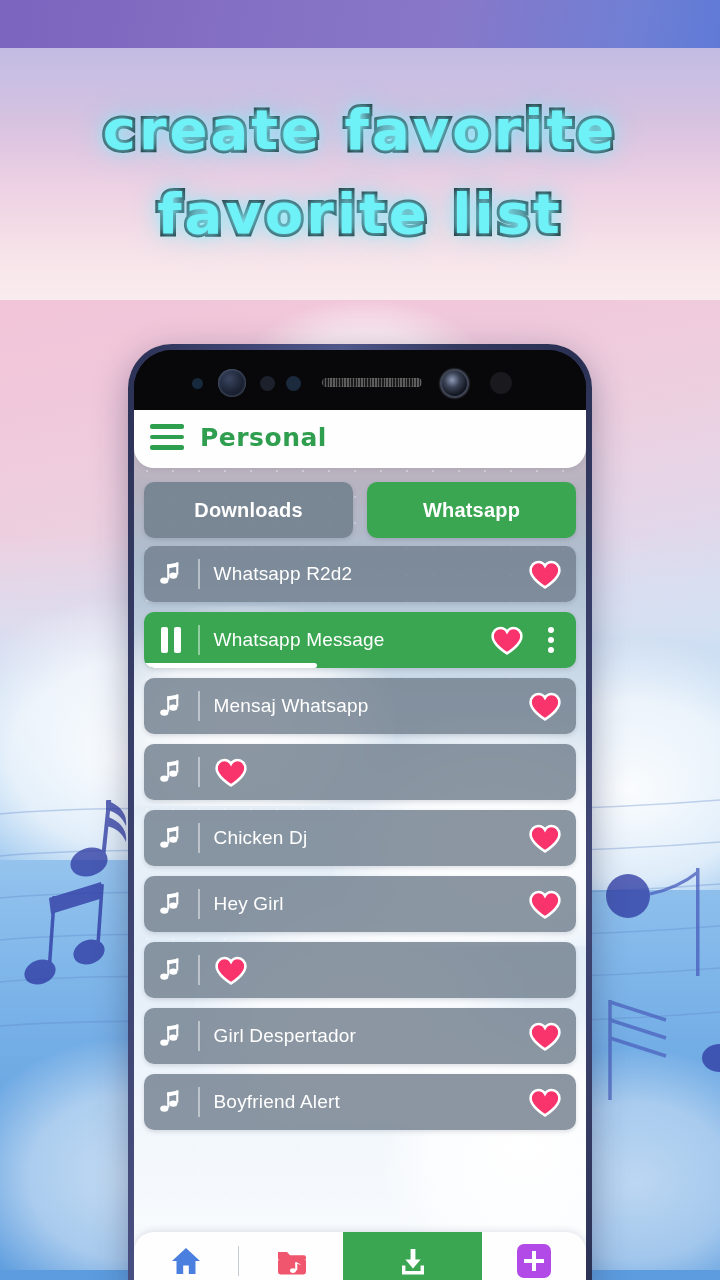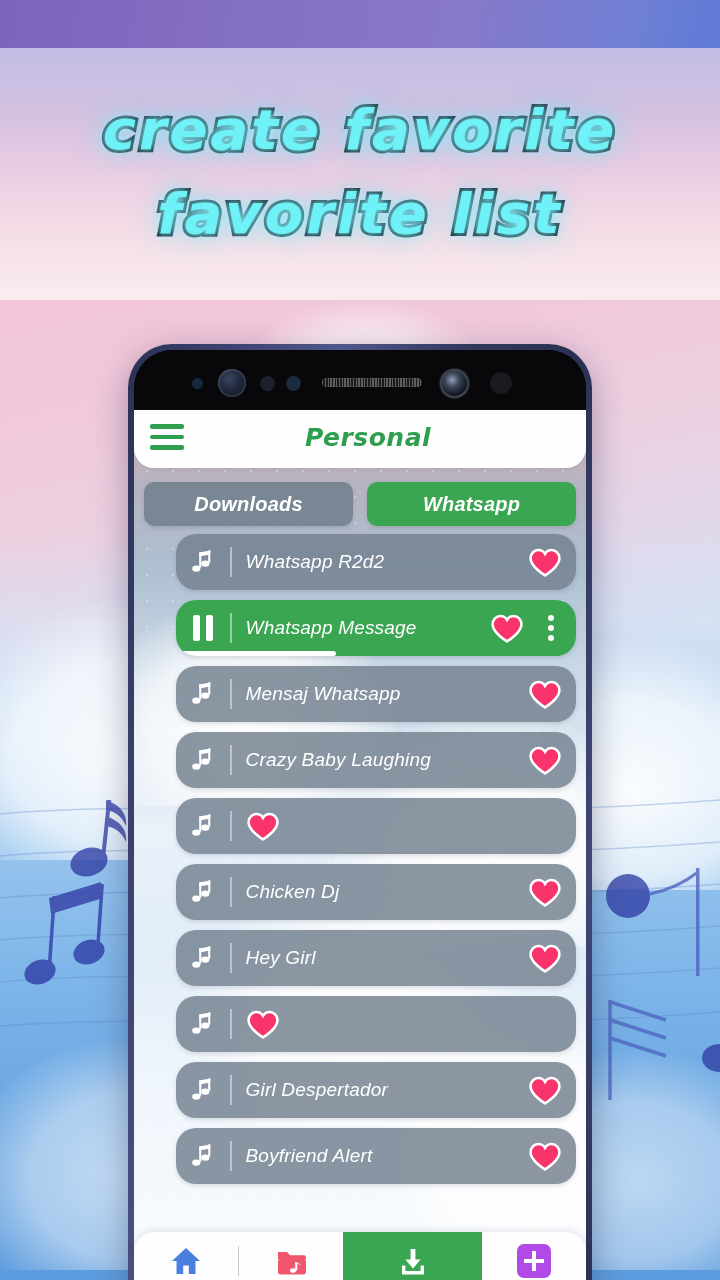--- a/index.html
+++ b/index.html
@@ -7,21 +7,20 @@
     padding: 0;
     background: #000;
   }
   .screen {
     position: relative;
     width: 720px;
     height: 1280px;
     overflow: hidden;
     font-family: "Liberation Sans", sans-serif;
     user-select: none;
-    font-style: italic;
   }
 
   
   .bg-top-band {
     position: absolute;
     left: 0; top: 0;
     width: 720px; height: 48px;
     background: linear-gradient(100deg, #7b64bd 0%, #8470c4 35%, #8878c9 62%, #6f7fd4 88%, #5f7ad6 100%);
   }
   .bg-banner {
@@ -207,64 +206,62 @@
     width: 50px; margin-left: 16px;
     display: flex; flex-direction: column; gap: 6px;
     cursor: pointer;
   }
   .hamburger span {
     display: block; width: 34px; height: 4.5px; border-radius: 2px;
     background: #2e9f4e;
   }
   .appbar-title {
     flex: 1;
-    text-align: center;
     margin-right: 50px;
     font-family: "DejaVu Sans", sans-serif;
     font-weight: bold;
     font-size: 25px;
     letter-spacing: .5px;
     color: #2f9e4f;
   }
 
   
   .tabs {
     position: relative; z-index: 3;
     display: flex; gap: 14px;
     padding: 14px 10px 8px 10px;
   }
   .tab {
     flex: 1;
-    height: 44px;
+    height: 56px;
     border-radius: 10px;
     display: flex; align-items: center; justify-content: center;
     font-size: 20px; font-weight: bold; color: #ffffff;
     letter-spacing: .2px;
     cursor: pointer;
     box-shadow: 0 2px 4px rgba(60,70,90,.18);
   }
   .tab.inactive { background: rgba(113,127,141,0.88); }
   .tab.active   { background: #3aa651; }
 
   
   .list {
     position: relative; z-index: 3;
     padding: 0 10px;
     display: flex; flex-direction: column; gap: 10px;
   }
   .row {
     position: relative;
     height: 56px;
-    border-radius: 20px;
+    border-radius: 10px;
     background: rgba(113,127,141,0.82);
     display: flex; align-items: center;
     overflow: hidden;
     cursor: pointer;
     box-shadow: 0 2px 4px rgba(60,70,90,.16);
-    margin-left: 32px;
   }
   .row.playing { background: #3aa651; }
   .row-icon {
     width: 54px; display: flex; align-items: center; justify-content: center;
     color: #fff;
   }
   .note-glyph { width: 26px; height: 26px; }
   .pause-glyph { display: flex; gap: 6px; }
   .pause-glyph i { display: block; width: 7px; height: 26px; background: #fff; border-radius: 2px; }
   .row-sep {
@@ -473,38 +470,20 @@
                     <rect x="9.2" y="3.4" width="2.1" height="15.2"></rect>
                     <rect x="18.2" y="1.4" width="2.1" height="12.2"></rect>
                     <path d="M9.2 3.4 L20.3 1.4 L20.3 5.6 L9.2 7.6 Z"></path>
                     <ellipse cx="6.3" cy="19.6" rx="4.1" ry="3.2"></ellipse>
                     <ellipse cx="15.3" cy="14.6" rx="4.1" ry="3.2"></ellipse>
                   </g>
                 </svg>
               </div>
               <div class="row-sep"></div>
               <div class="row-title">Mensaj Whatsapp</div>
-              <svg class="heart" viewBox="0 0 34 30">
-                <path d="M17 28.4 C17 28.4 2.6 19.6 2.6 11.4 C2.6 6.5 6.2 3 10.4 3 C13.3 3 15.7 4.6 17 6.9 C18.3 4.6 20.7 3 23.6 3 C27.8 3 31.4 6.5 31.4 11.4 C31.4 19.6 17 28.4 17 28.4 Z" fill="#f9336b" stroke="#ffffff" stroke-width="2.6"></path>
-              </svg>
-            </div>
-            <div class="row">
-              <div class="row-icon">
-                <svg class="note-glyph" viewBox="0 0 26 26">
-                  <g fill="#ffffff">
-                    <rect x="9.2" y="3.4" width="2.1" height="15.2"></rect>
-                    <rect x="18.2" y="1.4" width="2.1" height="12.2"></rect>
-                    <path d="M9.2 3.4 L20.3 1.4 L20.3 5.6 L9.2 7.6 Z"></path>
-                    <ellipse cx="6.3" cy="19.6" rx="4.1" ry="3.2"></ellipse>
-                    <ellipse cx="15.3" cy="14.6" rx="4.1" ry="3.2"></ellipse>
-                  </g>
-                </svg>
-              </div>
-              <div class="row-sep"></div>
-              <div class="row-title">Crazy Baby Laughing</div>
               <svg class="heart" viewBox="0 0 34 30">
                 <path d="M17 28.4 C17 28.4 2.6 19.6 2.6 11.4 C2.6 6.5 6.2 3 10.4 3 C13.3 3 15.7 4.6 17 6.9 C18.3 4.6 20.7 3 23.6 3 C27.8 3 31.4 6.5 31.4 11.4 C31.4 19.6 17 28.4 17 28.4 Z" fill="#f9336b" stroke="#ffffff" stroke-width="2.6"></path>
               </svg>
             </div>
             <div class="row">
               <div class="row-icon">
                 <svg class="note-glyph" viewBox="0 0 26 26">
                   <g fill="#ffffff">
                     <rect x="9.2" y="3.4" width="2.1" height="15.2"></rect>
                     <rect x="18.2" y="1.4" width="2.1" height="12.2"></rect>

